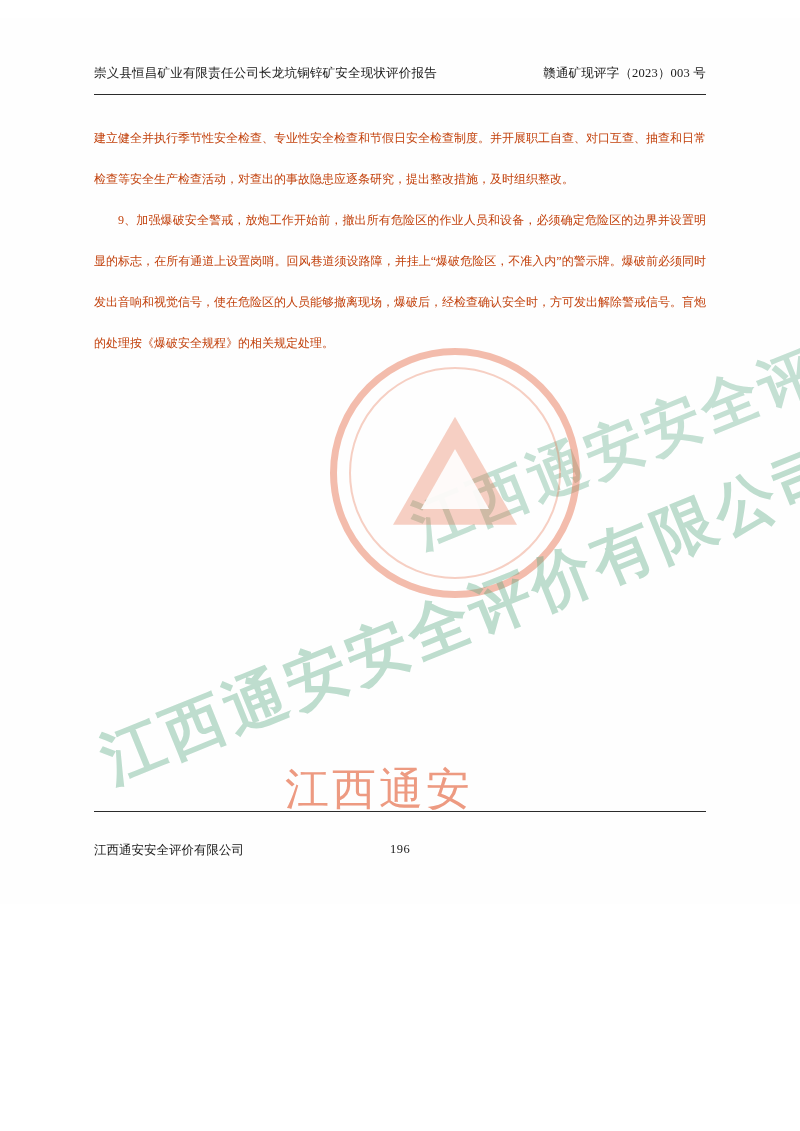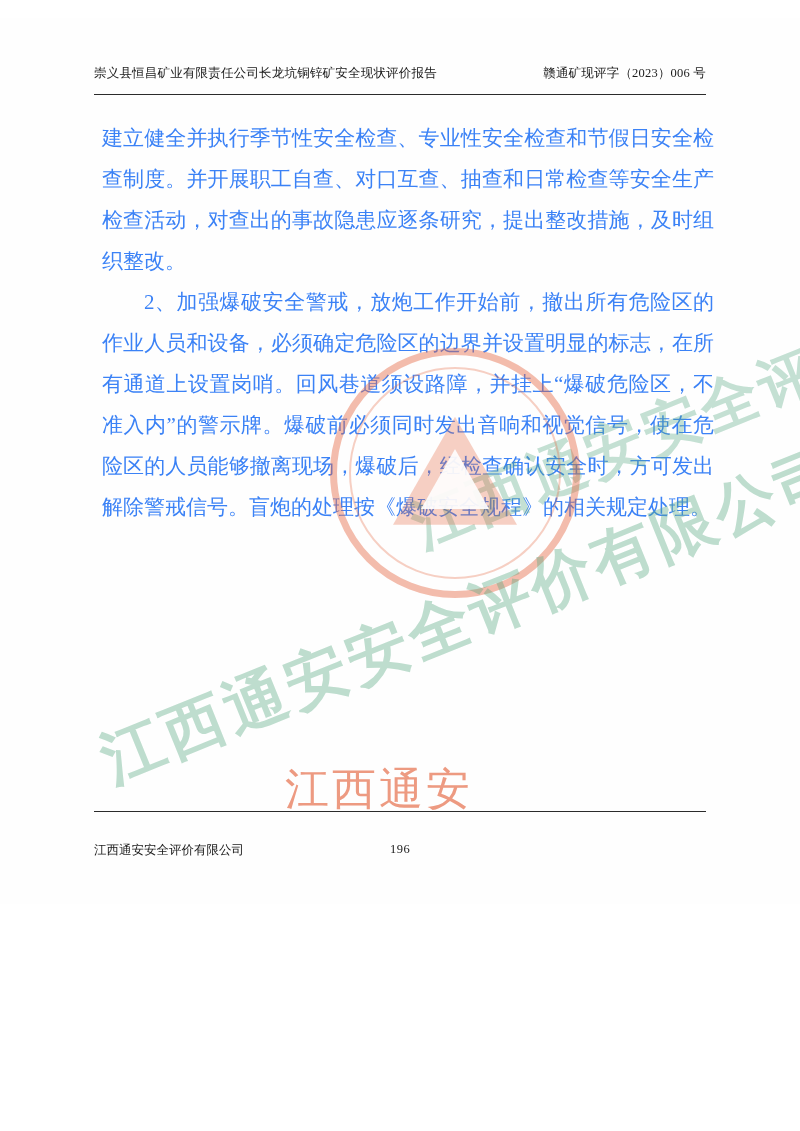--- a/index.html
+++ b/index.html
@@ -44,27 +44,27 @@
     position: absolute;
     top: 76px;
     left: 94px;
     right: 94px;
     border-bottom: 1px solid #2b2b2b;
   }
   
   .content {
     position: absolute;
     top: 100px;
-    left: 102px;
+    left: 94px;
     width: 612px;
-    font-size: 21px;
+    font-size: 12px;
     line-height: 41px;
     text-align: justify;
     text-justify: inter-ideograph;
-    color: #3b82f6;
+    color: #c2410c;
   }
   .para {
     margin: 0;
     text-indent: 2em;
   }
   .para.noindent { text-indent: 0; }
   
   .footer-rule {
     position: absolute;
     bottom: 92px;
@@ -174,27 +174,27 @@
     letter-spacing: 4px;
   }
 </style>
 </head>
 <body>
 
 <div class="page">
 
   <div class="header">
     <div class="header-left">崇义县恒昌矿业有限责任公司长龙坑铜锌矿安全现状评价报告</div>
-    <div class="header-right">赣通矿现评字（2023）006 号</div>
+    <div class="header-right">赣通矿现评字（2023）003 号</div>
   </div>
   <div class="header-rule"></div>
 
   <div class="content">
     <p class="para noindent">建立健全并执行季节性安全检查、专业性安全检查和节假日安全检查制度。并开展职工自查、对口互查、抽查和日常检查等安全生产检查活动，对查出的事故隐患应逐条研究，提出整改措施，及时组织整改。</p>
-    <p class="para">2、加强爆破安全警戒，放炮工作开始前，撤出所有危险区的作业人员和设备，必须确定危险区的边界并设置明显的标志，在所有通道上设置岗哨。回风巷道须设路障，并挂上“爆破危险区，不准入内”的警示牌。爆破前必须同时发出音响和视觉信号，使在危险区的人员能够撤离现场，爆破后，经检查确认安全时，方可发出解除警戒信号。盲炮的处理按《爆破安全规程》的相关规定处理。</p>
+    <p class="para">9、加强爆破安全警戒，放炮工作开始前，撤出所有危险区的作业人员和设备，必须确定危险区的边界并设置明显的标志，在所有通道上设置岗哨。回风巷道须设路障，并挂上“爆破危险区，不准入内”的警示牌。爆破前必须同时发出音响和视觉信号，使在危险区的人员能够撤离现场，爆破后，经检查确认安全时，方可发出解除警戒信号。盲炮的处理按《爆破安全规程》的相关规定处理。</p>
   </div>
 
   <div class="watermark">
     <div class="wm-text-green2">江西通安安全评价有限公司</div>
     <div class="wm-stamp">
       <div class="wm-stamp-inner"></div>
       <div class="wm-tri"></div>
       <div class="wm-tri-hole"></div>
     </div>
     <div class="wm-text-green">江西通安安全评价有限公司</div>

